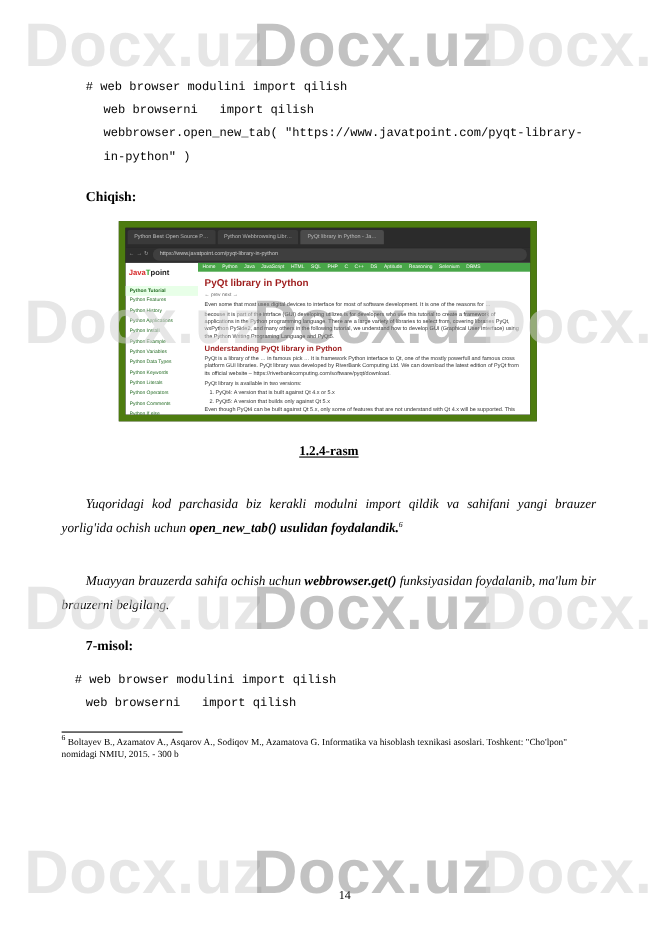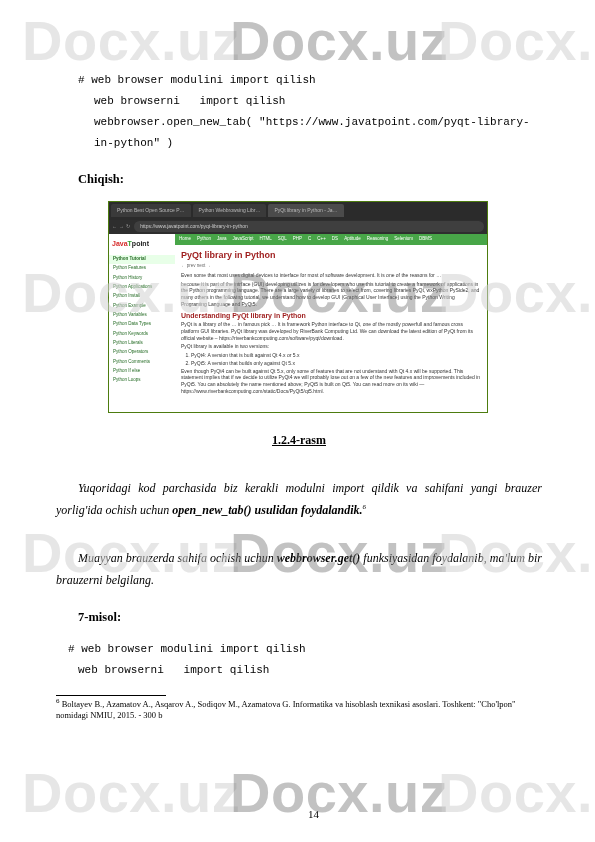--- a/index.html
+++ b/index.html
@@ -60,24 +60,24 @@
       margin-top: 26px;
       font-style: italic;
     }
     .para .indent-first { display: inline-block; width: 22px; }
 
     .fig-cap { text-align: center; font-weight: 700; font-size: 12px; margin: 12px 0 4px 0; }
     .fig-cap u { text-decoration: underline; }
 
     .screenshot {
       width: 380px;
-      height: 212px;
+      height: 182px;
       margin: 8px 0 16px 52px;
       background: #1e1e1e;
-      border: 1px solid #4d7c0f;
+      border: 6px solid #4d7c0f;
       position: relative;
       overflow: hidden;
     }
     .tabbar {
       height: 18px;
       background: #2b2b2b;
       display: flex;
       align-items: center;
       font-size: 5px;
       color: #bbb;

